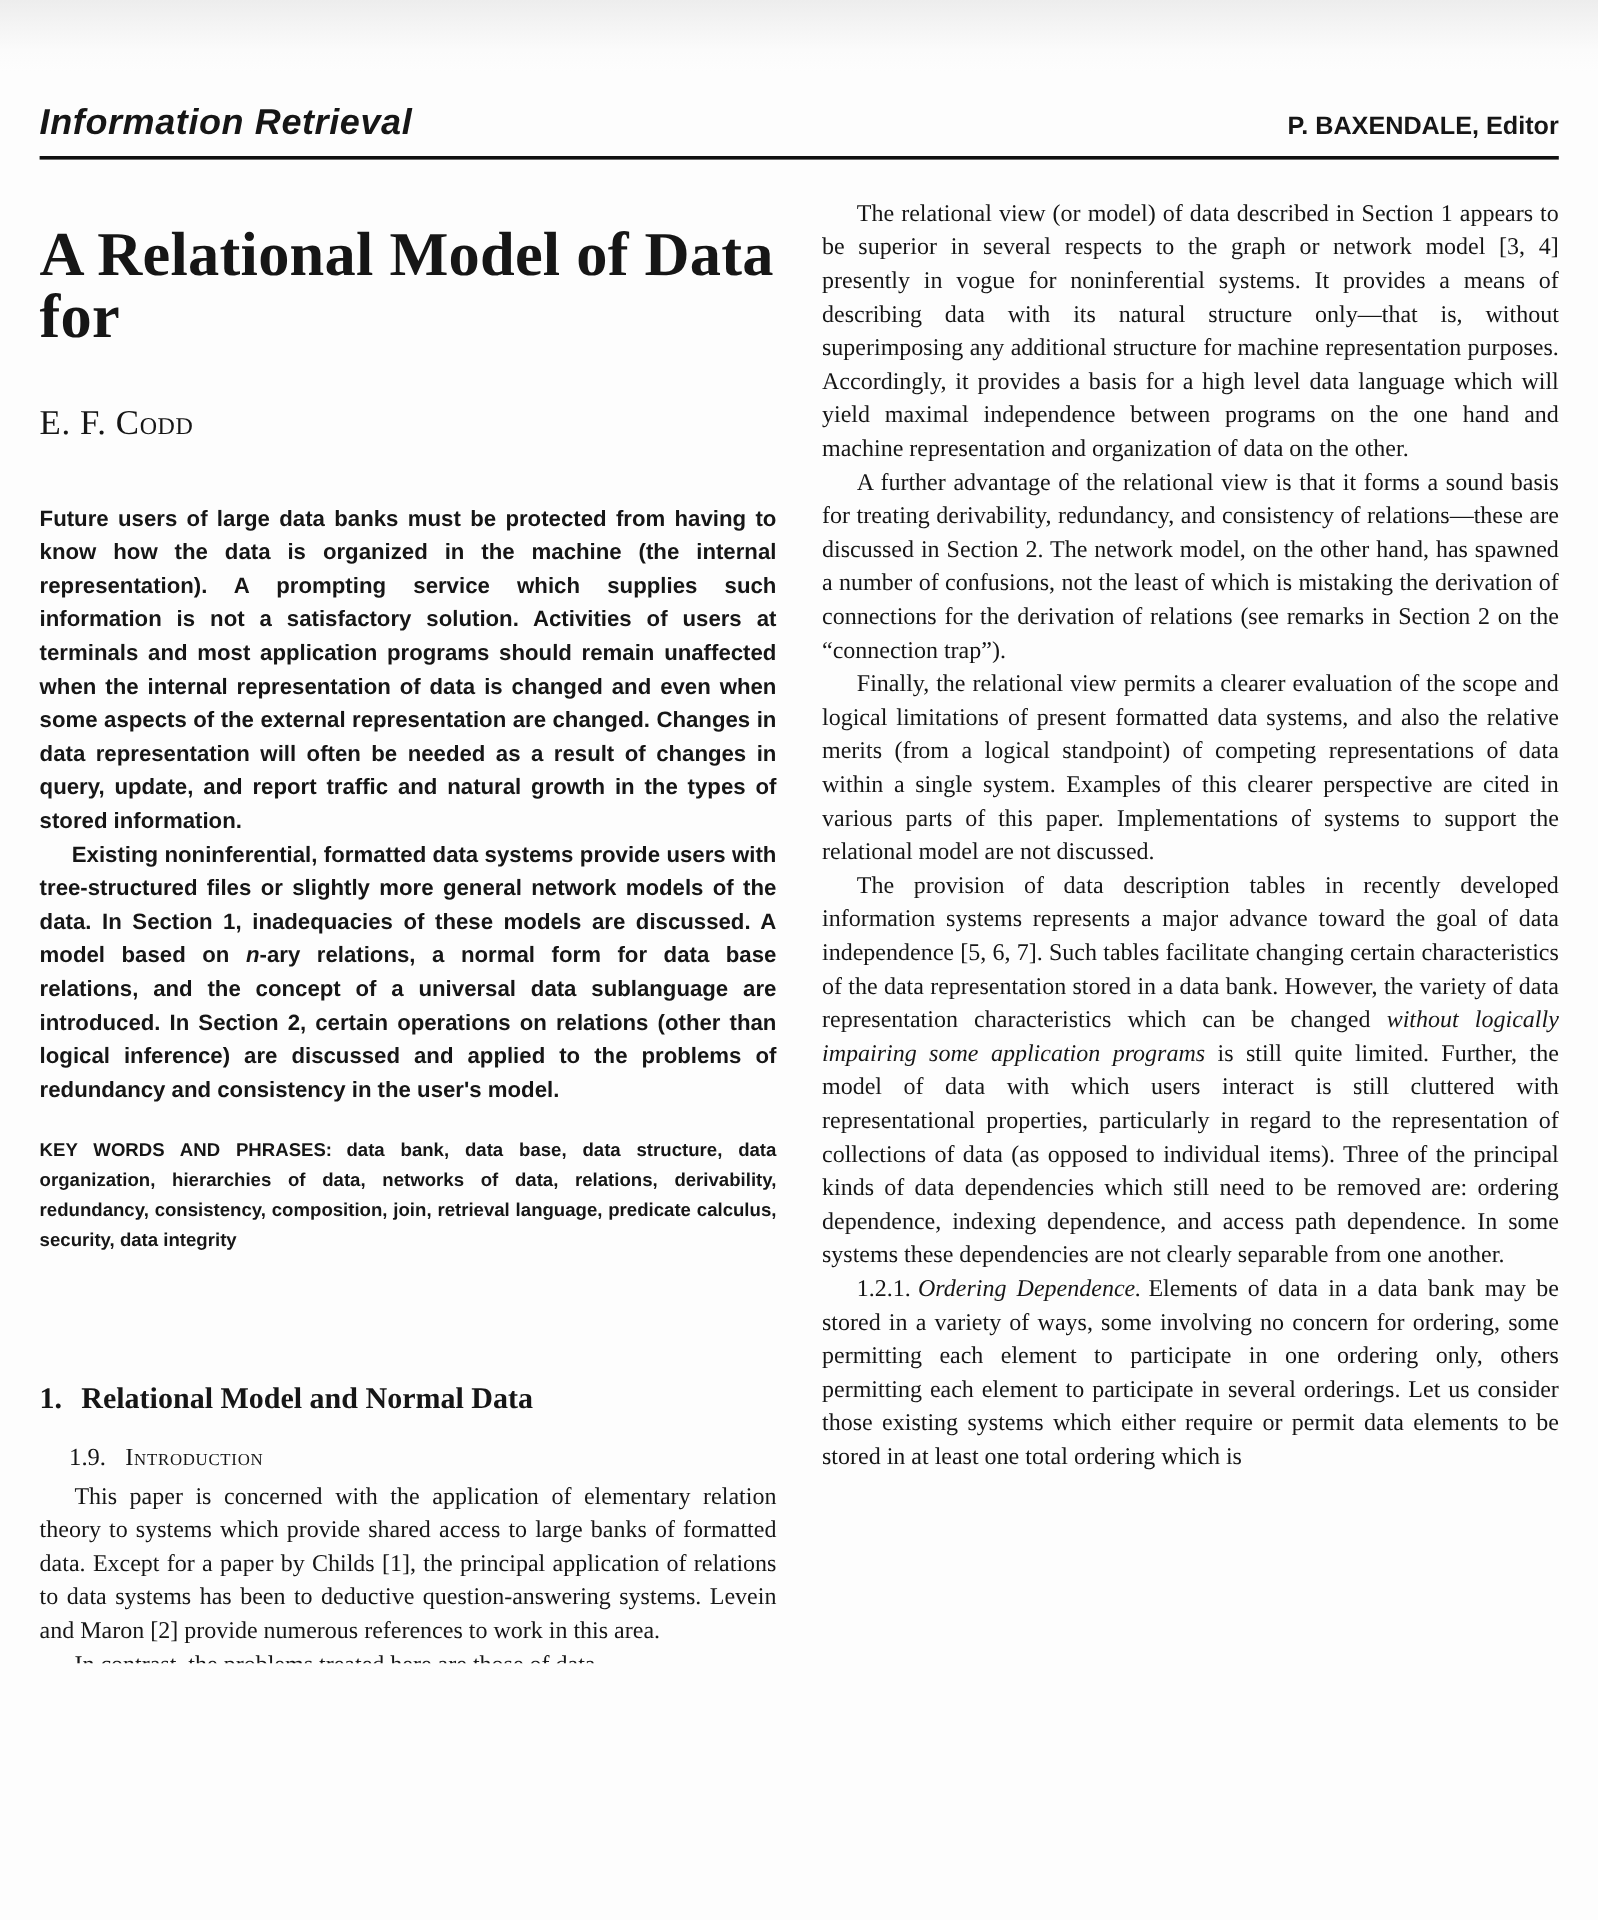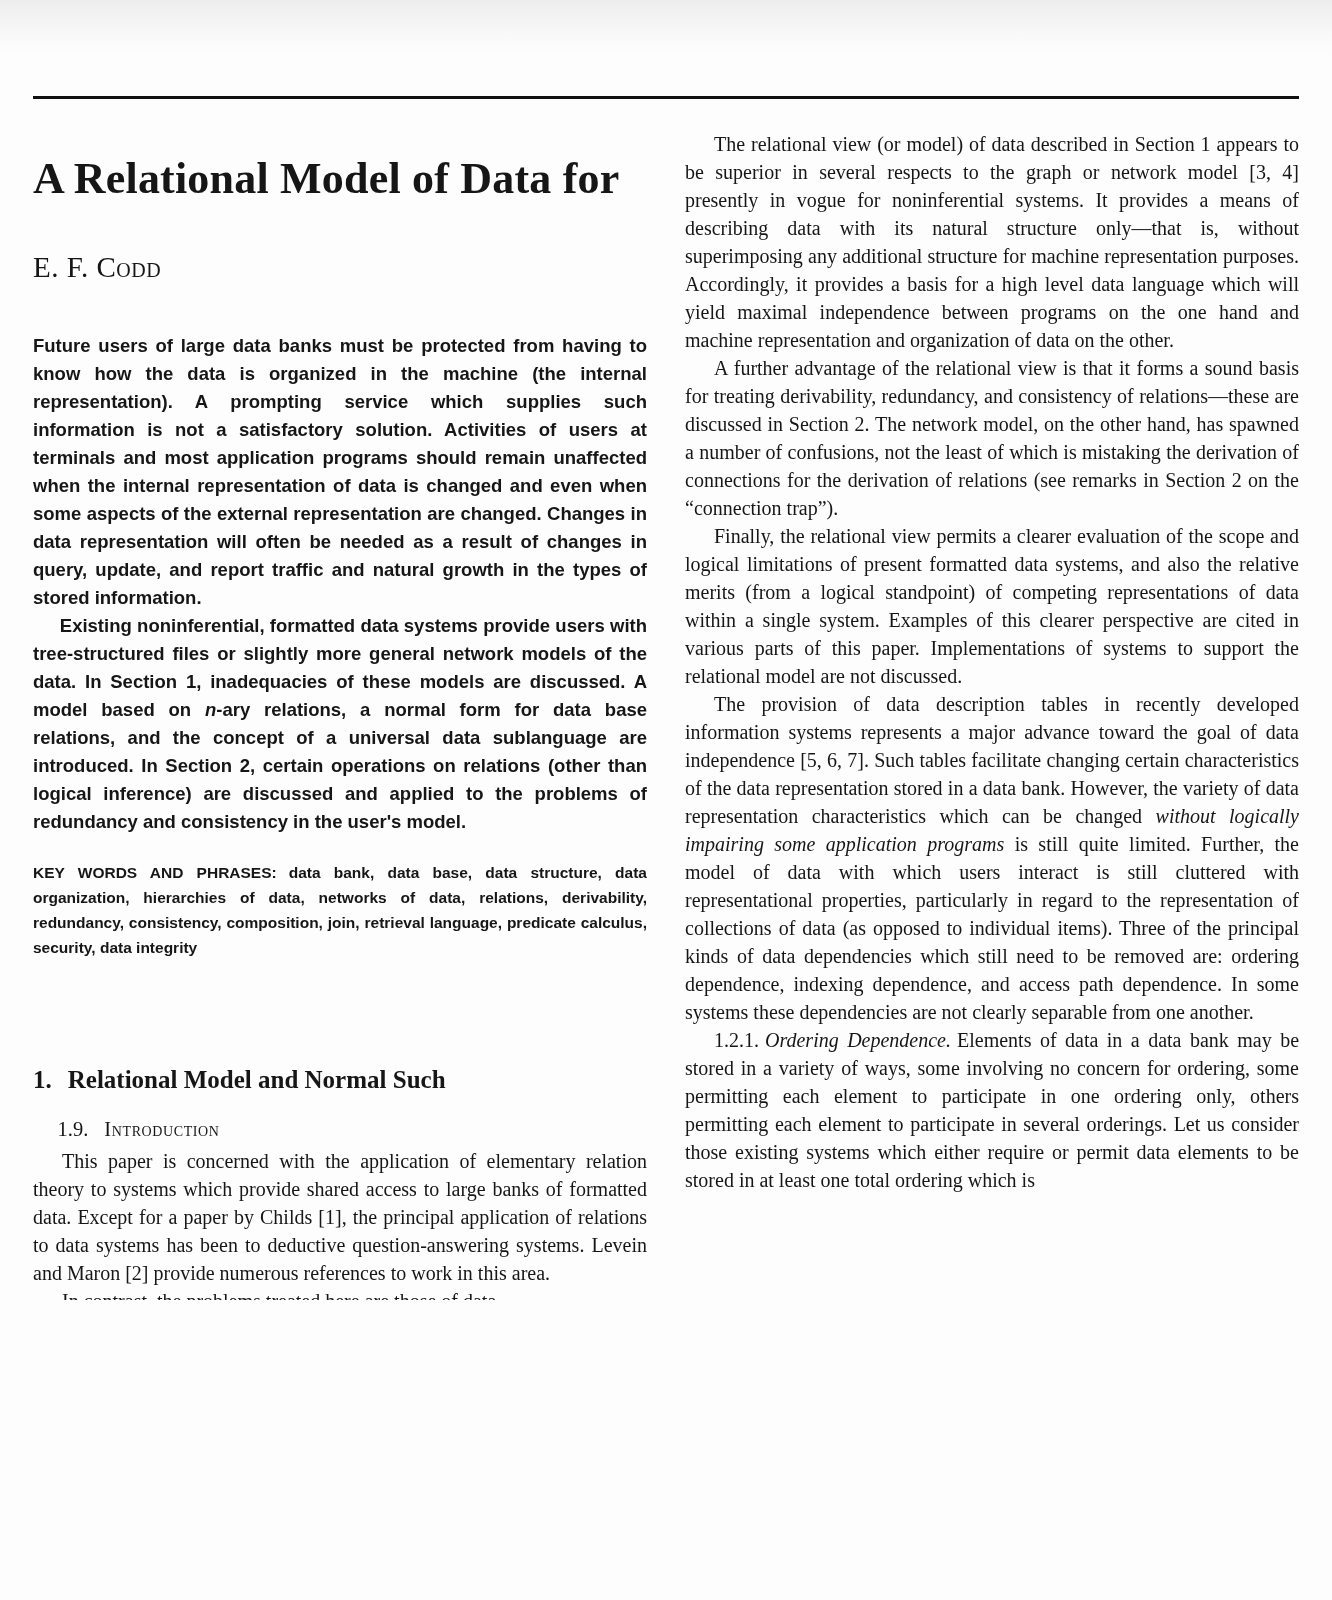--- a/index.html
+++ b/index.html
@@ -42,21 +42,21 @@
   .columns {
     display: flex;
     gap: 38px;
     margin-top: 0;
   }
   .col { flex: 1 1 0; min-width: 0; }
   .col-right { padding-top: 31px; }
   
   h1 {
     margin: 54px 0 0 0;
-    font-size: 44px;
+    font-size: 52px;
     line-height: 52px;
     font-weight: 700;
     letter-spacing: 0.2px;
   }
   .author {
     margin-top: 46px;
     font-size: 29px;
     font-variant: small-caps;
     letter-spacing: 0.5px;
   }
@@ -113,35 +113,39 @@
     overflow: hidden;
   }
   .partial-line .body { margin: 0; }
   .seq-num { margin-right: 6px; }
 </style>
 </head>
 <body>
 
 <div class="page">
 
+  <div class="masthead">
+    <span class="journal">Information Retrieval</span>
+    <span class="editor">P. BAXENDALE, Editor</span>
+  </div>
   <div class="rule"></div>
 
   <div class="columns">
 
     <div class="col col-left">
       <h1><span>A Relational Model of Data for</span><br></h1>
 
       <div class="author">E. F. Codd</div>
 
       <p class="abstract">Future users of large data banks must be protected from having to know how the data is organized in the machine (the internal representation). A prompting service which supplies such information is not a satisfactory solution. Activities of users at terminals and most application programs should remain unaffected when the internal representation of data is changed and even when some aspects of the external representation are changed. Changes in data representation will often be needed as a result of changes in query, update, and report traffic and natural growth in the types of stored information.</p>
       <p class="abstract indent"><span>Existing noninferential, formatted data systems provide users with tree-structured files or slightly more general network models of the data. In Section 1, inadequacies of these models are discussed. A model based on </span><em>n</em><span>-ary relations, a normal form for data base relations, and the concept of a universal data sublanguage are introduced. In Section 2, certain operations on relations (other than logical inference) are discussed and applied to the problems of redundancy and consistency in the user's model.</span></p>
 
       <p class="keywords"><span class="kw-label">KEY WORDS AND PHRASES:</span><span>data bank, data base, data structure, data organization, hierarchies of data, networks of data, relations, derivability, redundancy, consistency, composition, join, retrieval language, predicate calculus, security, data integrity</span></p>
 
-      <h2><span class="h2-num">1.</span><span>Relational Model and Normal Such</span></h2>
+      <h2><span class="h2-num">1.</span><span>Relational Model and Normal Data</span></h2>
 
       <h3><span class="h3-num">1.9.</span><span class="smallcaps">Introduction</span></h3>
 
       <p class="body indent">This paper is concerned with the application of elementary relation theory to systems which provide shared access to large banks of formatted data. Except for a paper by Childs [1], the principal application of relations to data systems has been to deductive question-answering systems. Levein and Maron [2] provide numerous references to work in this area.</p>
       <div class="partial-line">
         <p class="body indent">In contrast, the problems treated here are those of data</p>
       </div>
     </div>
 
     <div class="col col-right">

